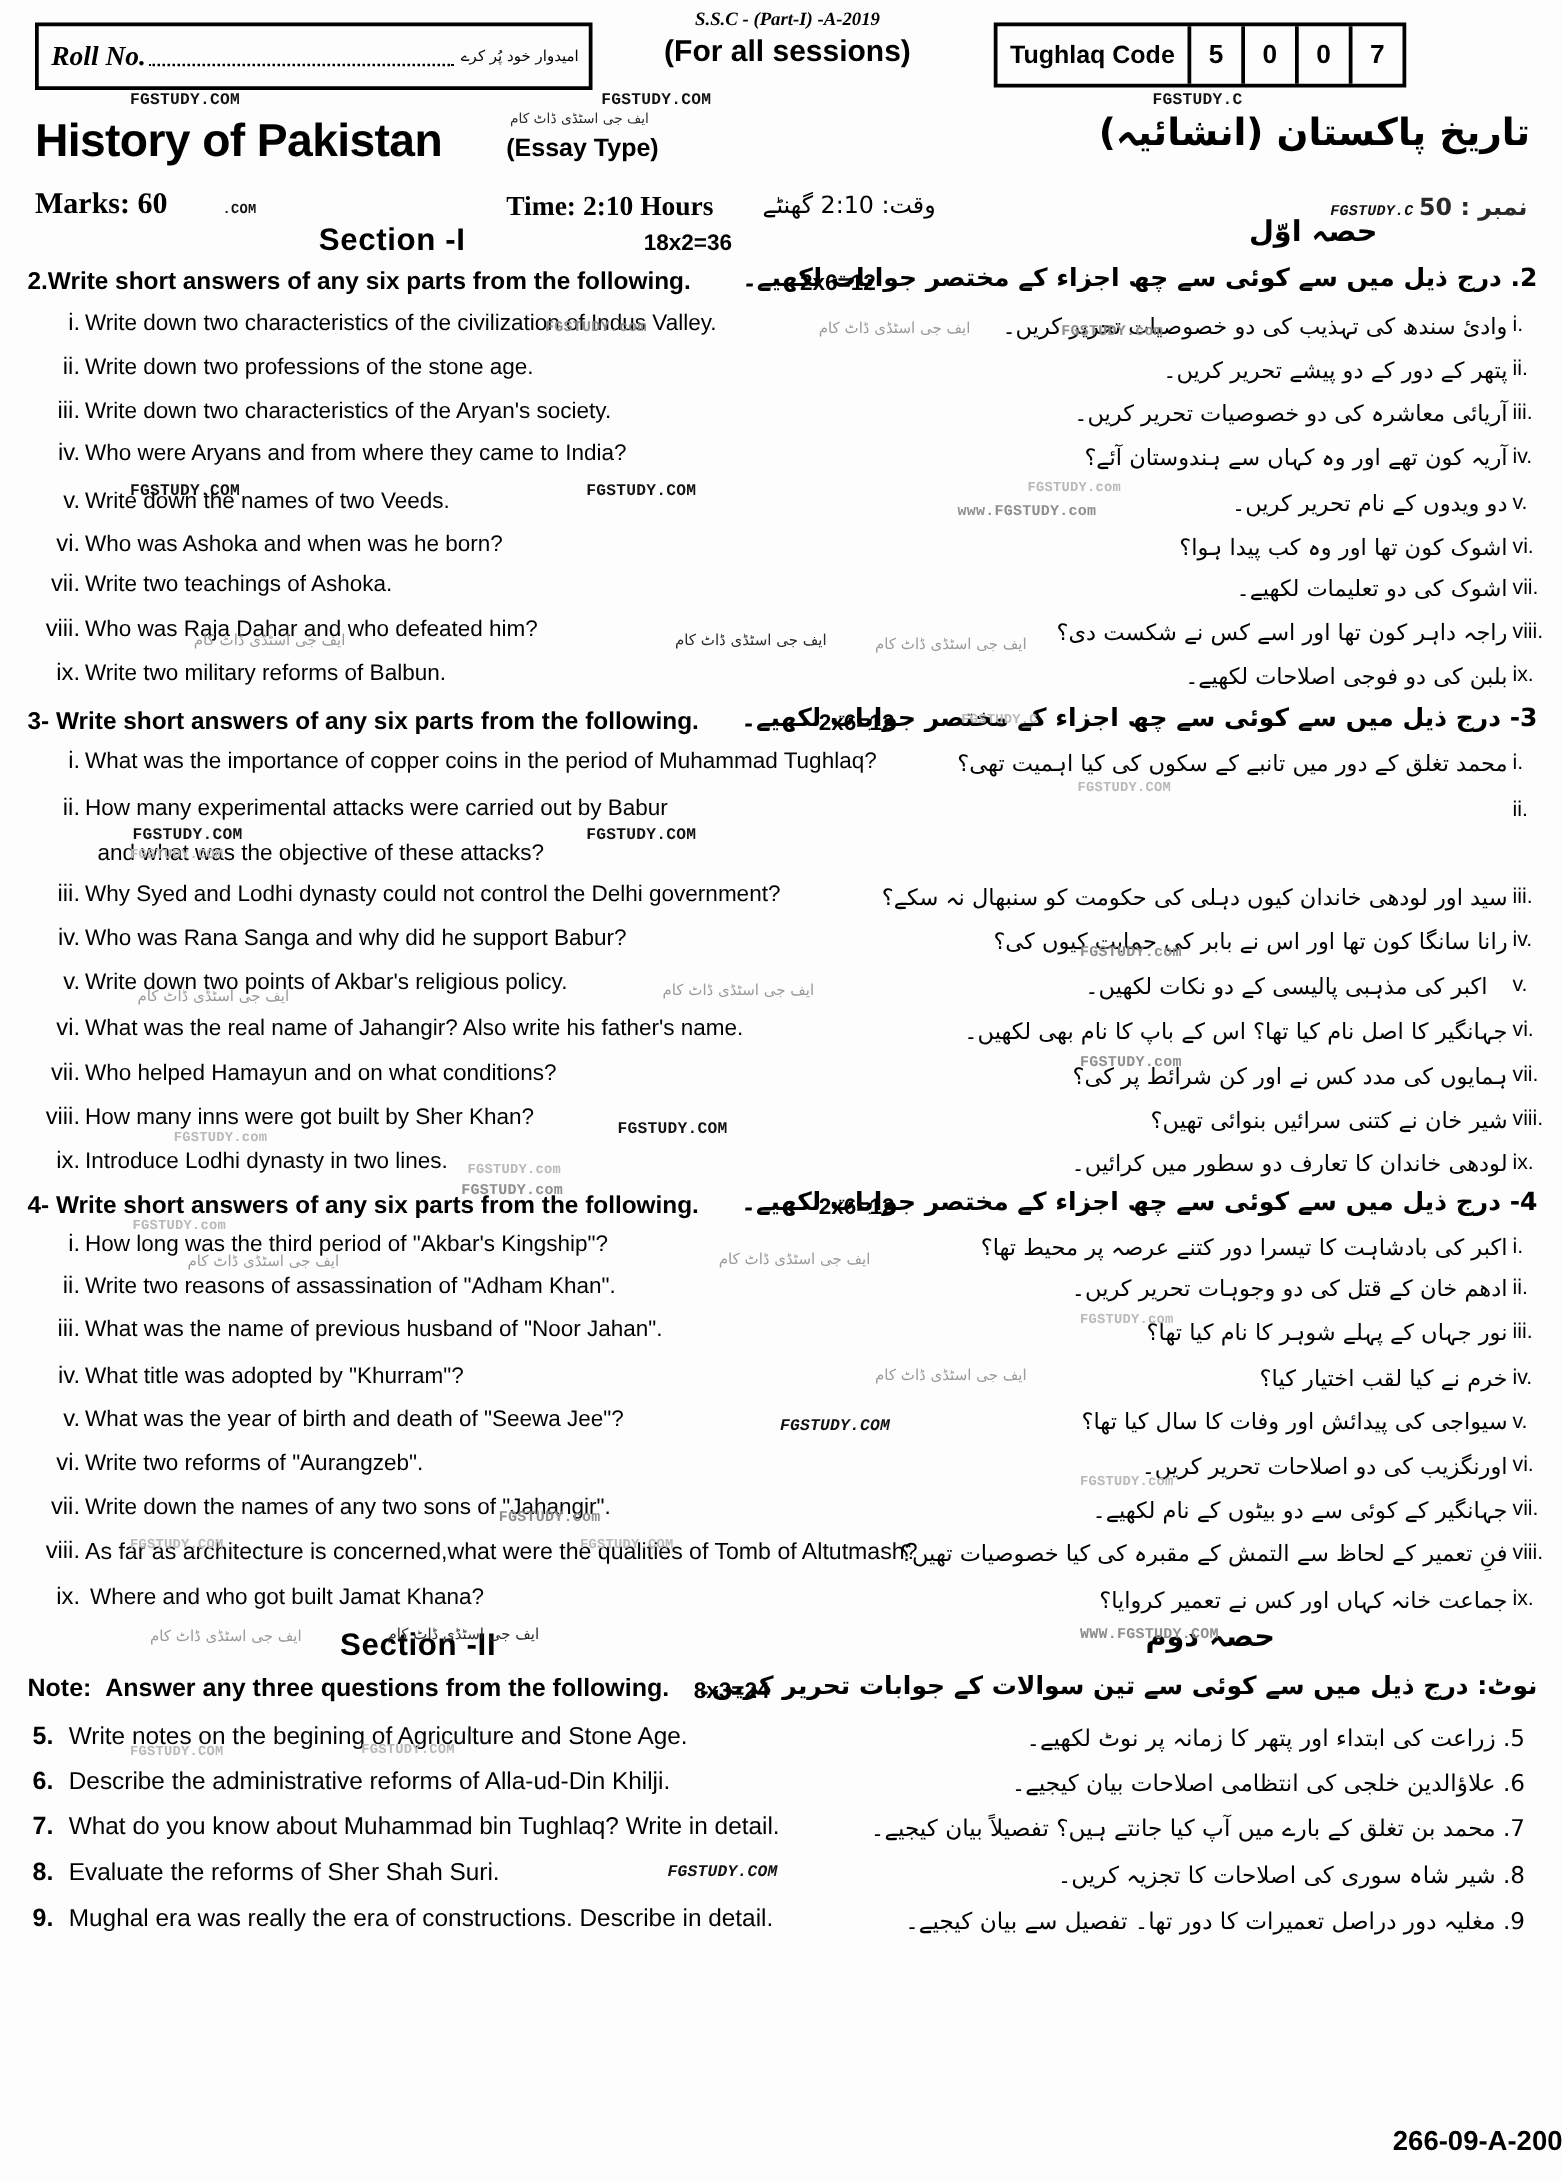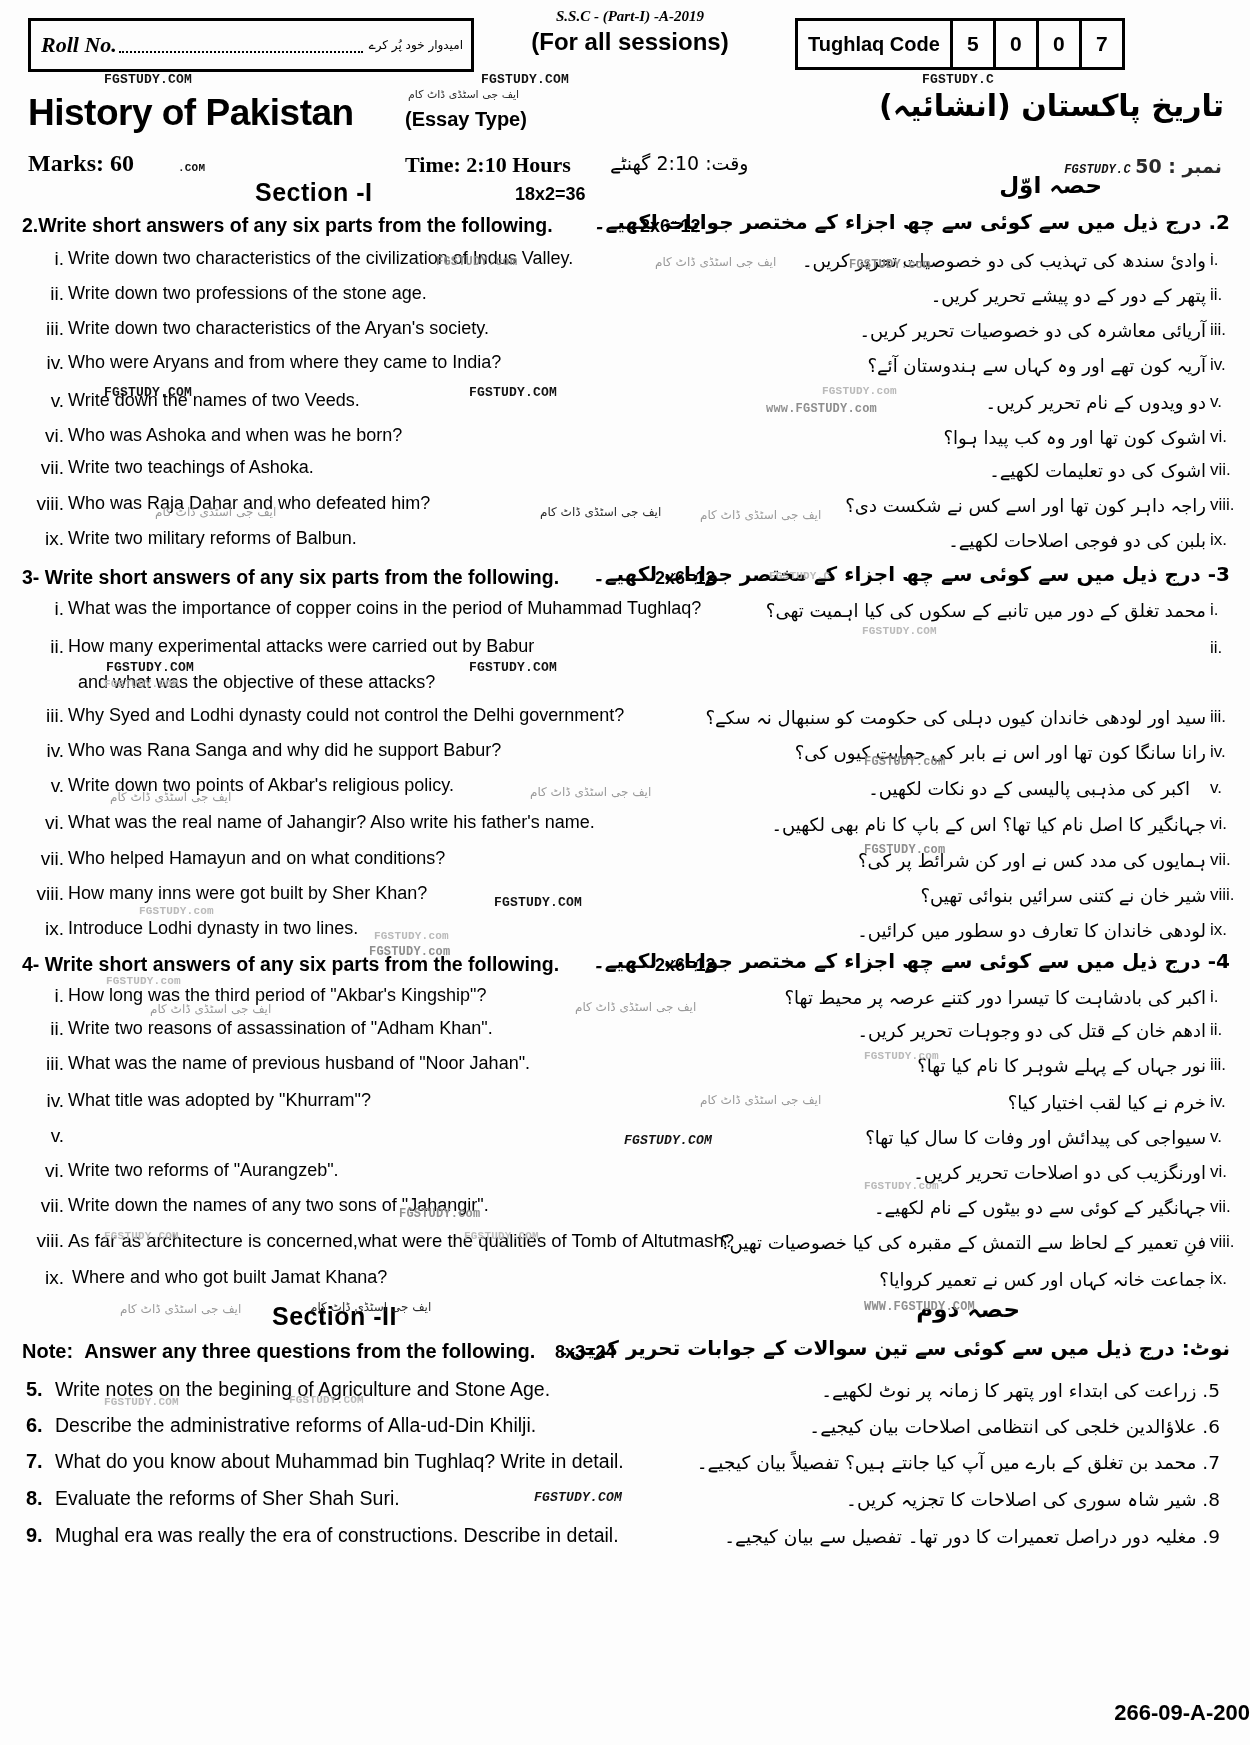--- a/index.html
+++ b/index.html
@@ -405,20 +405,21 @@
   <div class="abs part-num" style="left:20px; top:1018px; width:44px;">ii.</div>
   <div class="abs part-text" style="left:68px; top:1018px;">Write two reasons of assassination of "Adham Khan".</div>
 
   <div class="abs part-num" style="left:20px; top:1053px; width:44px;">iii.</div>
   <div class="abs part-text" style="left:68px; top:1053px;">What was the name of previous husband of "Noor Jahan".</div>
 
   <div class="abs part-num" style="left:20px; top:1090px; width:44px;">iv.</div>
   <div class="abs part-text" style="left:68px; top:1090px;">What title was adopted by "Khurram"?</div>
 
   <div class="abs part-num" style="left:20px; top:1125px; width:44px;">v.</div>
+  <div class="abs part-text" style="left:68px; top:1125px;">What was the year of birth and death of "Seewa Jee"?</div>
 
   <div class="abs part-num" style="left:20px; top:1160px; width:44px;">vi.</div>
   <div class="abs part-text" style="left:68px; top:1160px;">Write two reforms of "Aurangzeb".</div>
 
   <div class="abs part-num" style="left:20px; top:1195px; width:44px;">vii.</div>
   <div class="abs part-text" style="left:68px; top:1195px;">Write down the names of any two sons of "Jahangir".</div>
 
   <div class="abs part-num" style="left:20px; top:1230px; width:44px;">viii.</div>
   <div class="abs part-text" style="left:68px; top:1230px; font-size:18.5px;">As far as architecture is concerned,what were the qualities of Tomb of Altutmash?</div>
 

